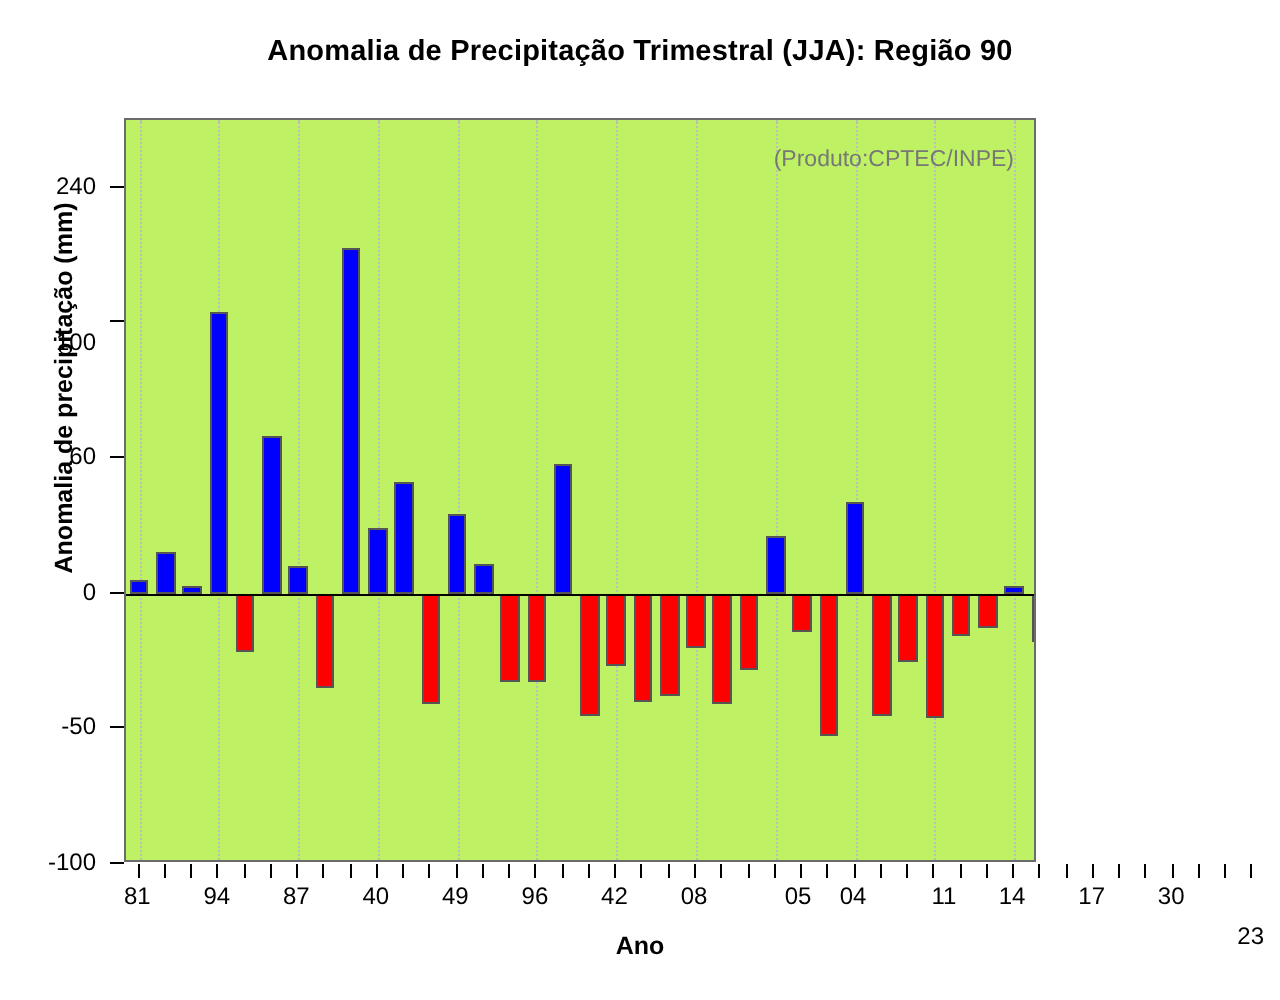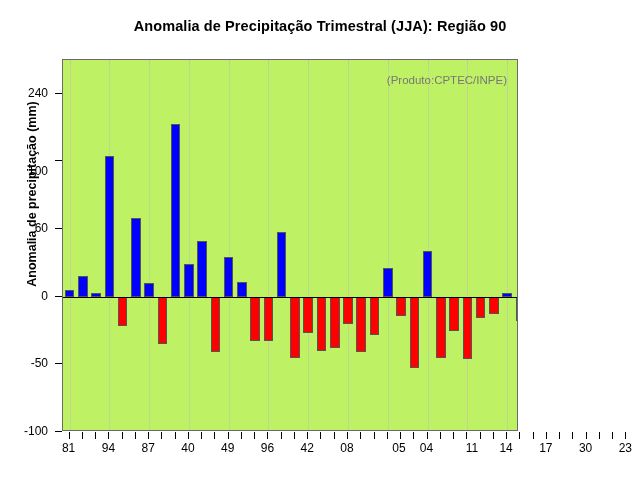--- a/index.html
+++ b/index.html
@@ -146,20 +146,21 @@
           <div class="bar neg" title="2021: -20 mm" style="left: 532.088px; width: 9.54419px; top: 236.727px; height: 27.0545px;"></div>
           <div class="bar neg" title="2022: -9 mm" style="left: 545.344px; width: 9.54419px; top: 236.727px; height: 12.1745px;"></div>
           <div class="bar neg" title="2023: -5 mm" style="left: 558.6px; width: 9.54419px; top: 236.727px; height: 6.76364px;"></div>
         </div>
       <div id="zero-line" style="top: 236.727px;"></div>
     </div>
     <div id="source-note">(Produto:CPTEC/INPE)</div>
   </div>
 
   <div id="x-axis"></div>
+  <div id="x-axis-title">Ano</div>
 
 <div class="xtick-mark" style="left: 68.6279px;"></div>
     <div class="xtick-mark" style="left: 81.8837px;"></div>
     <div class="xtick-mark" style="left: 95.1395px;"></div>
     <div class="xtick-mark" style="left: 108.395px;"></div>
     <div class="xtick-mark" style="left: 121.651px;"></div>
     <div class="xtick-mark" style="left: 134.907px;"></div>
     <div class="xtick-mark" style="left: 148.163px;"></div>
     <div class="xtick-mark" style="left: 161.419px;"></div>
     <div class="xtick-mark" style="left: 174.674px;"></div>
@@ -204,14 +205,14 @@
     <div class="xtick-label" style="left: 227.698px;">49</div>
     <div class="xtick-label" style="left: 267.465px;">96</div>
     <div class="xtick-label" style="left: 307.233px;">42</div>
     <div class="xtick-label" style="left: 347px;">08</div>
     <div class="xtick-label" style="left: 399px;">05</div>
     <div class="xtick-label" style="left: 426.535px;">04</div>
     <div class="xtick-label" style="left: 462px; margin-left: 10px;">11</div>
     <div class="xtick-label" style="left: 506.07px;">14</div>
     <div class="xtick-label" style="left: 545.837px;">17</div>
     <div class="xtick-label" style="left: 585.605px;">30</div>
-    <div class="xtick-label" style="left: 625.372px;">23</div>
+    <div class="xtick-label" style="left: 625.372px; margin-top: 20px;">23</div>
   </div>
 
 </body></html>

